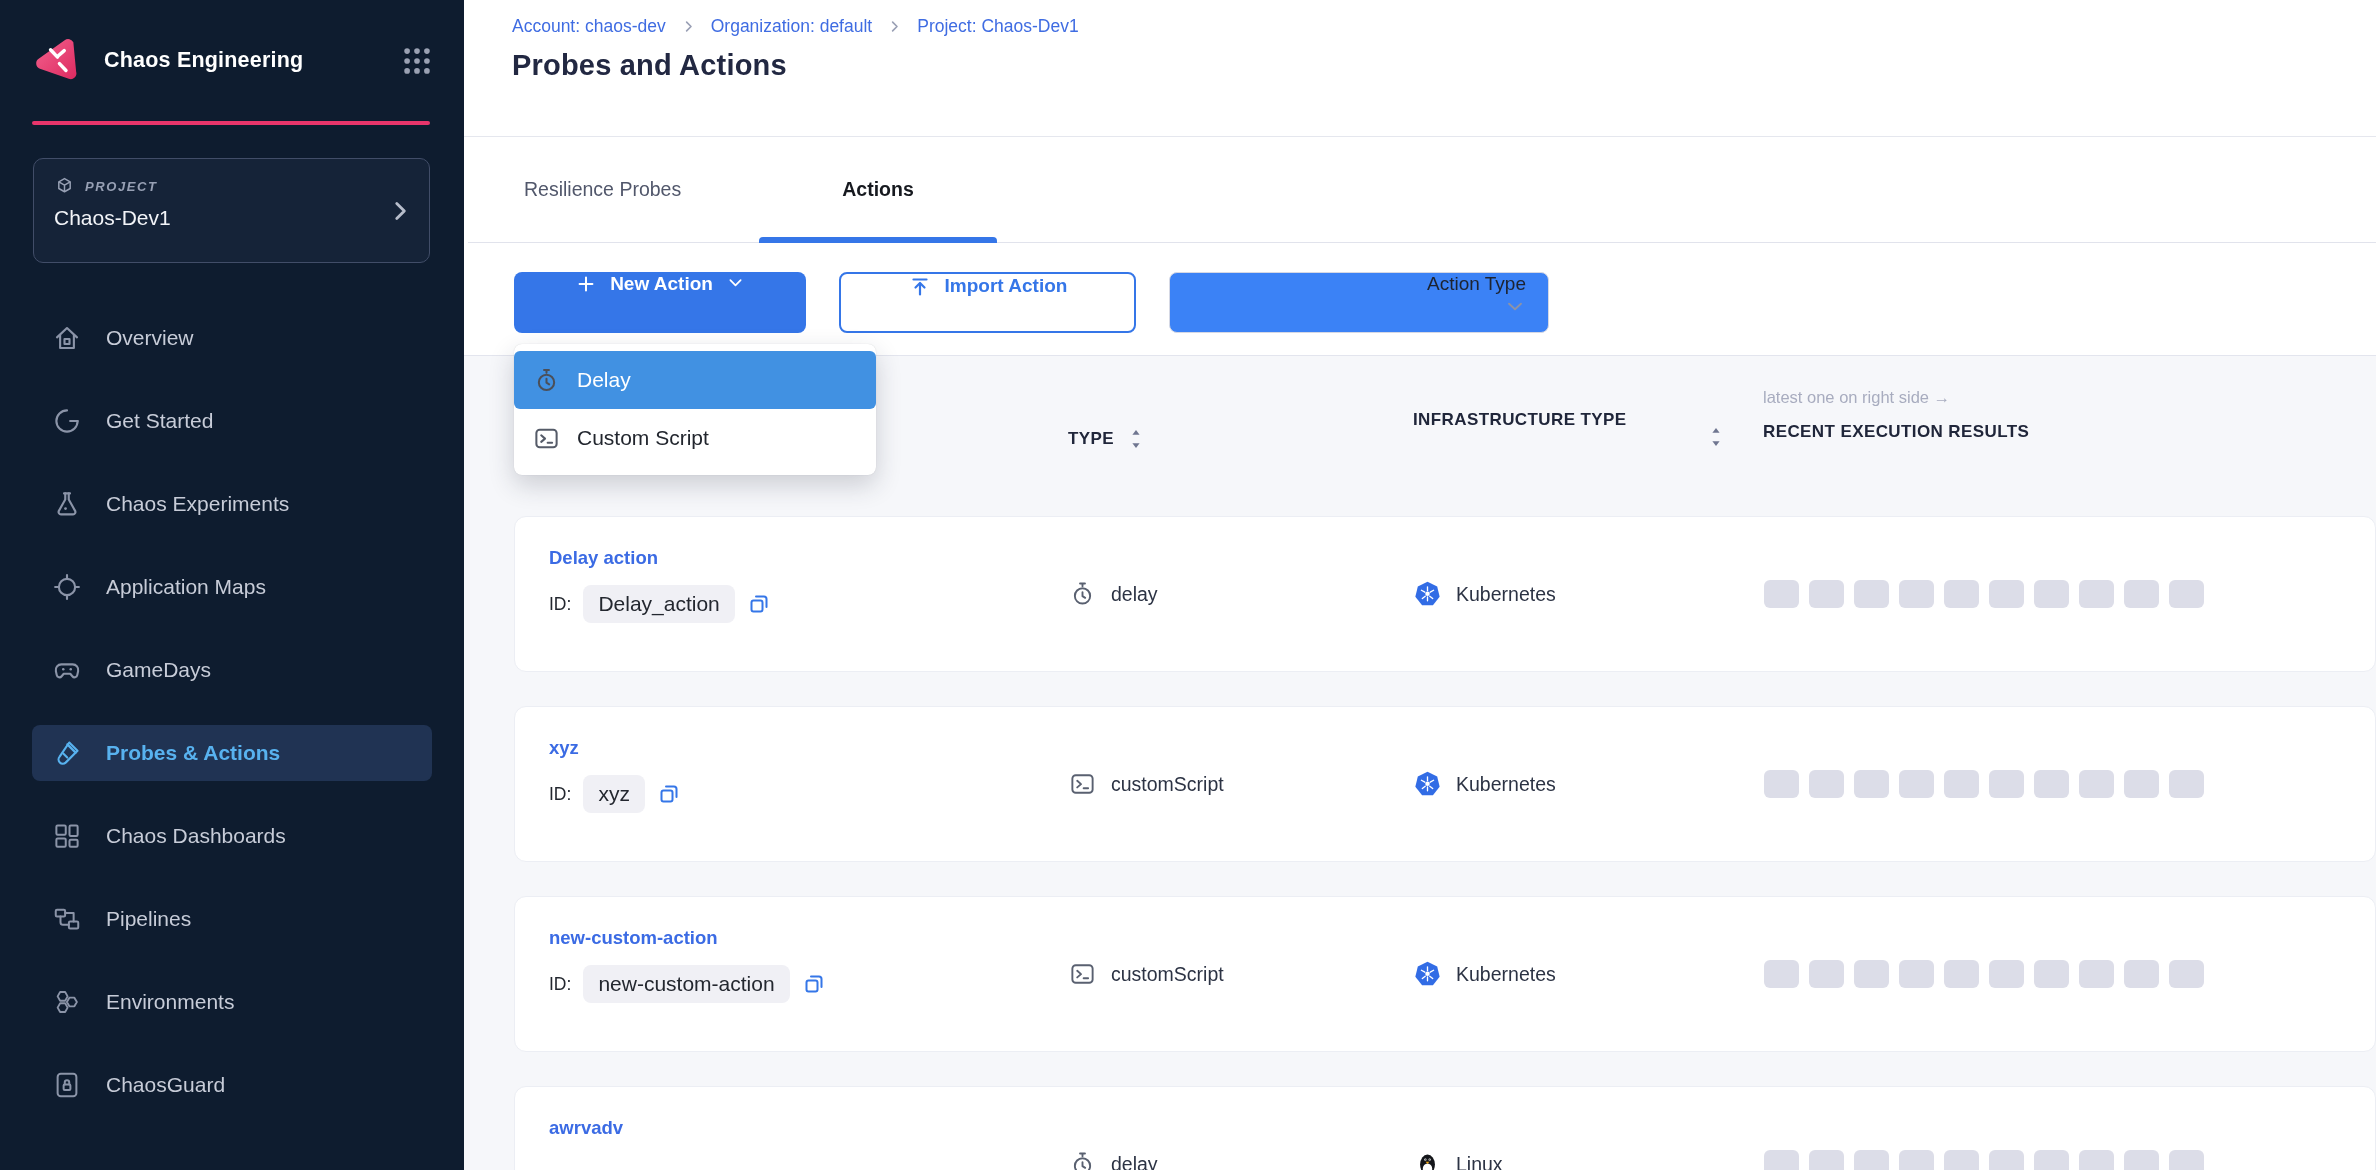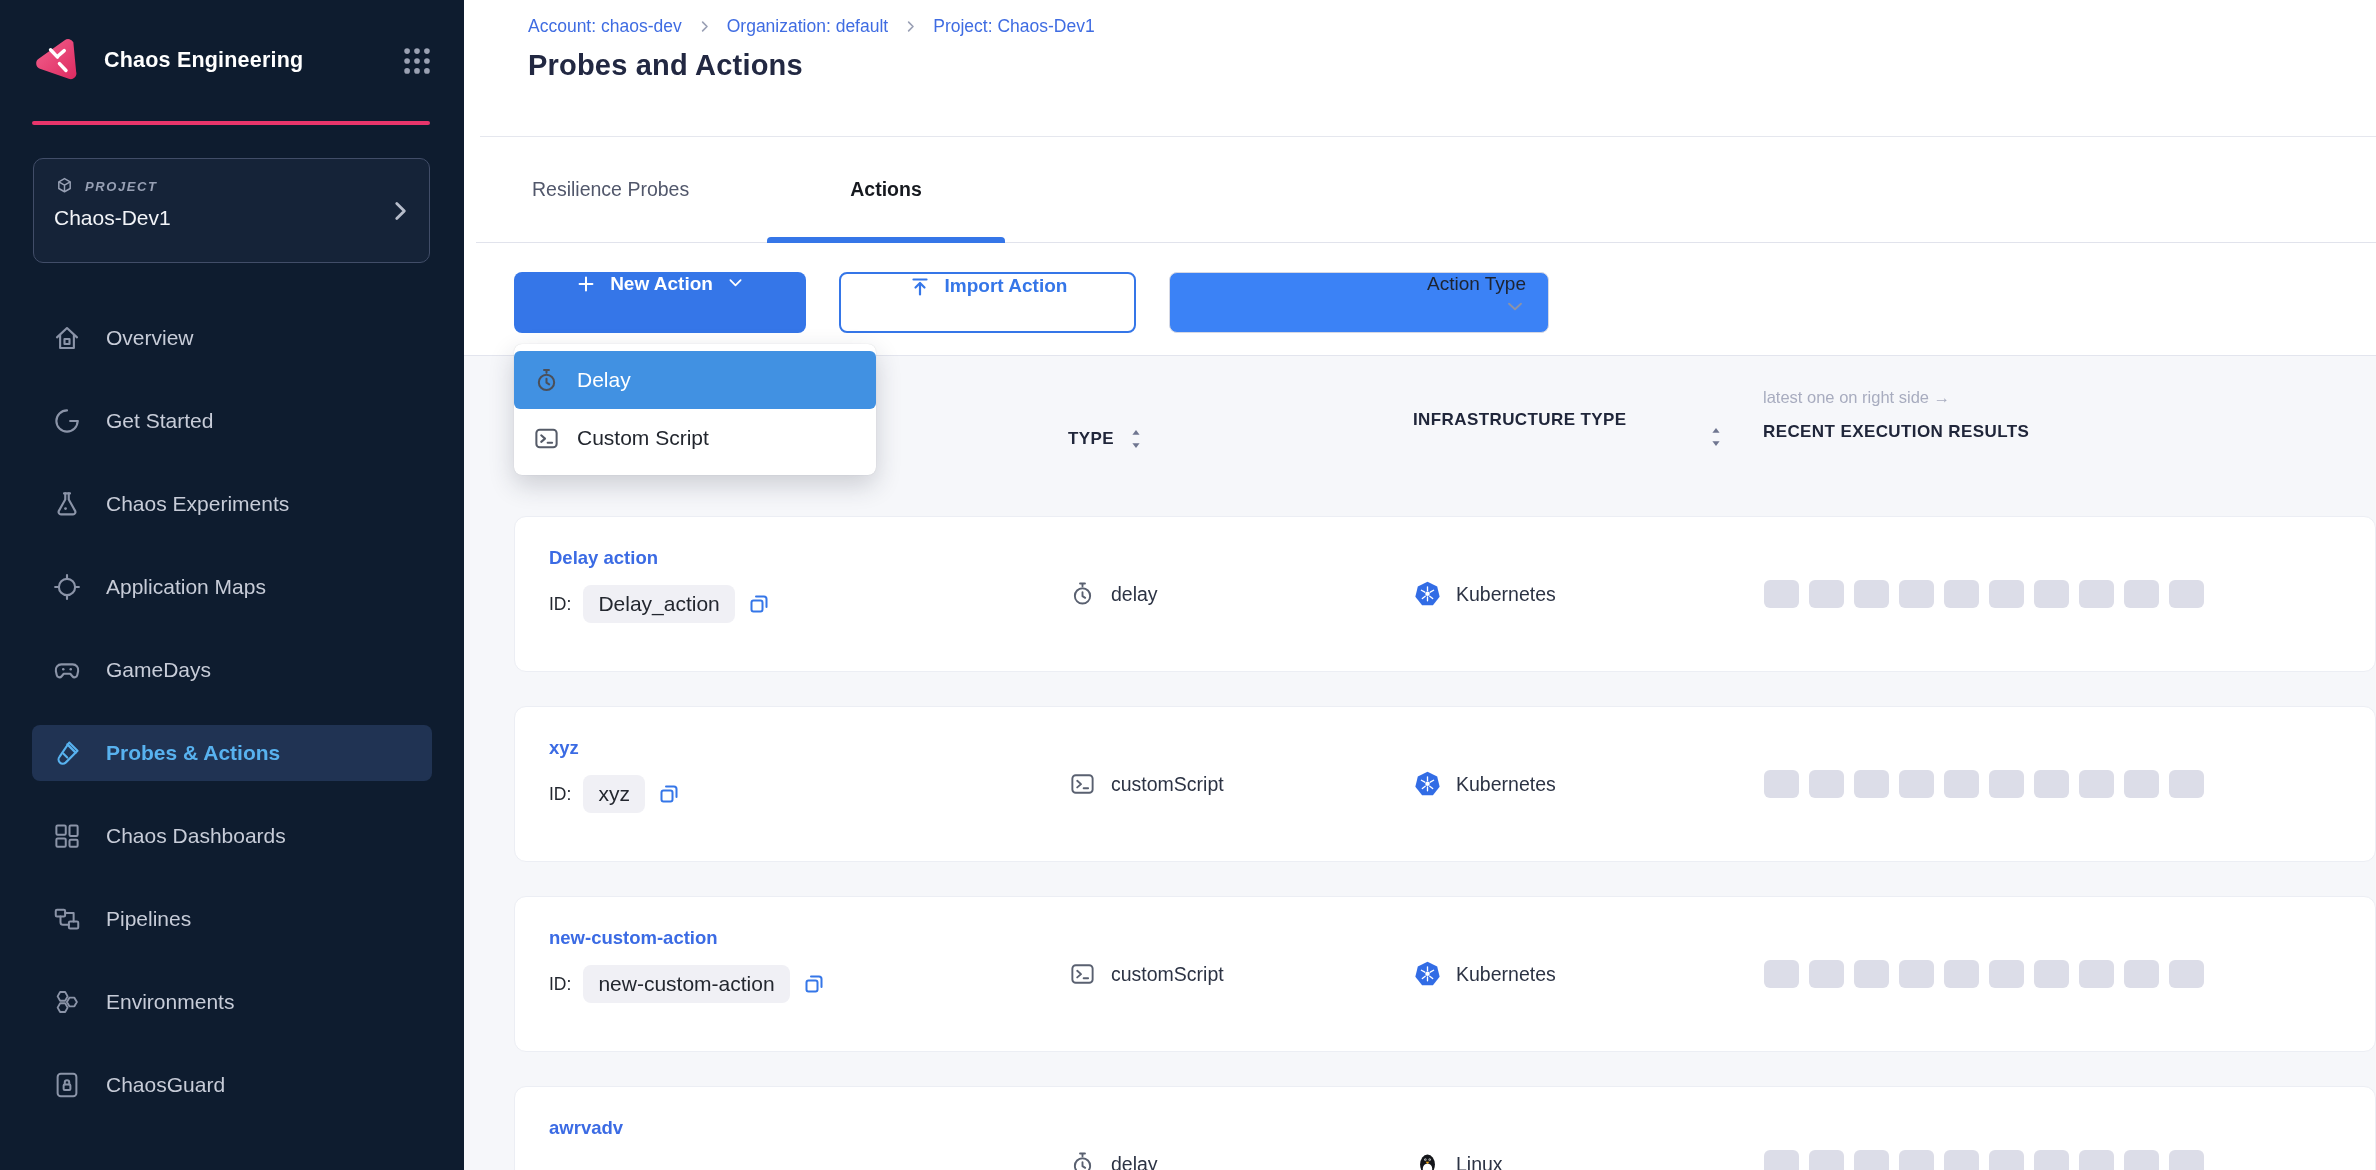--- a/index.html
+++ b/index.html
@@ -29,28 +29,28 @@
     padding:0 20px; border-radius:8px; cursor:pointer; }
   .menu-row svg { width:30px; height:30px; color:#8b94a8; flex:0 0 auto; }
   .menu-row .lbl { margin-left:24px; font-size:21px; color:#c7ccd8; white-space:nowrap; }
   .menu-row.selected { background:#203353; }
   .menu-row.selected svg { color:#58b2ef; }
   .menu-row.selected .lbl { color:#58b2ef; font-weight:600; }
 
   
   .main { position:absolute; left:464px; top:0; width:1912px; height:1170px; background:#ffffff; }
 
-  .page-header { position:absolute; left:16px; top:0; right:0; height:137px;
+  .page-header { position:absolute; left:0; top:0; right:0; height:137px;
     border-bottom:1px solid #e5e7ee; padding:16px 0 0 48px; background:#fff; }
   .breadcrumb { display:flex; align-items:center; gap:15px; }
   .crumb { color:#3f6ce2; font-size:17.5px; cursor:pointer; }
   .crumb-sep { width:15px; height:15px; color:#9aa0b5; }
   .page-title { margin:12px 0 0 0; font-size:29px; font-weight:700; color:#222842; letter-spacing:.2px; }
 
-  .tabs-row { position:absolute; left:12px; top:137px; right:0; height:106px;
+  .tabs-row { position:absolute; left:4px; top:137px; right:0; height:106px;
     border-bottom:1px solid #e1e3ec; background:#fff; }
   .tab { position:absolute; top:0; height:105px; display:flex; align-items:center;
     justify-content:center; font-size:19.5px; cursor:pointer; }
   .tab.inactive { left:56px; color:#51576b; }
   .tab.active { left:291px; width:238px; color:#16191f; font-weight:700; }
   .tab.active .tab-underline { position:absolute; left:0; right:0; bottom:-1px; height:6px;
     background:#3576e8; border-radius:4px 4px 0 0; }
 
   .toolbar { position:absolute; left:0; top:243px; right:0; height:113px;
     background:#fff; border-bottom:1px solid #e3e5ee; padding:29px 0 0 50px; display:flex; gap:33px; }

